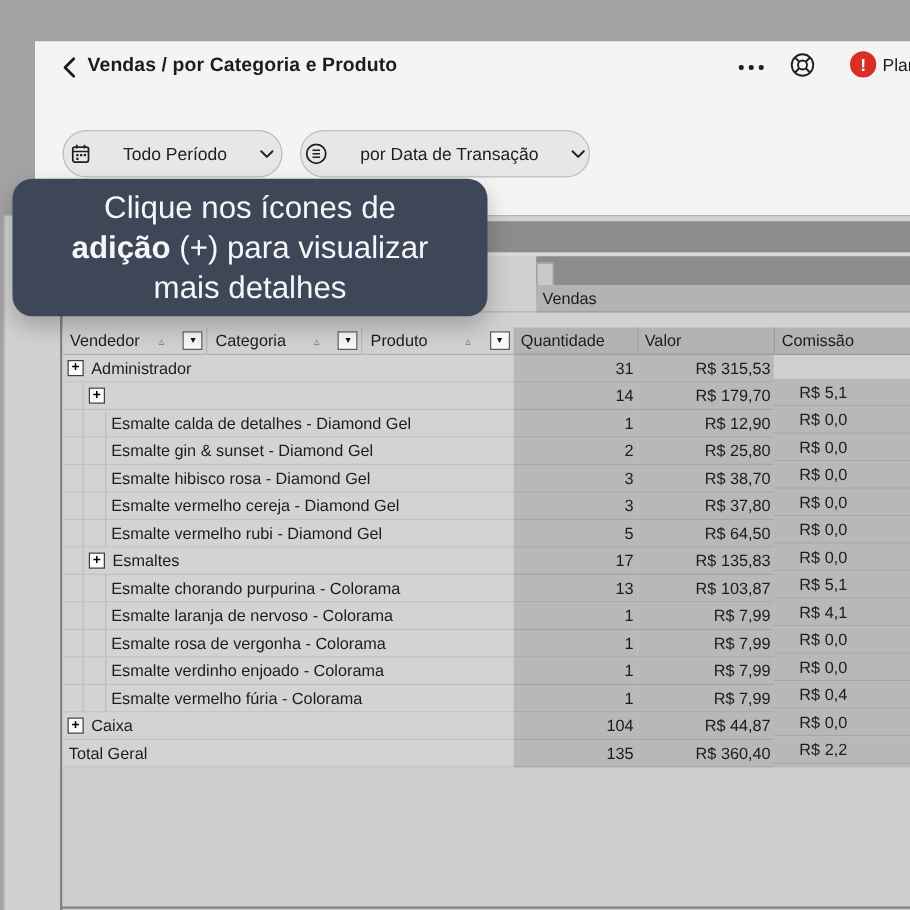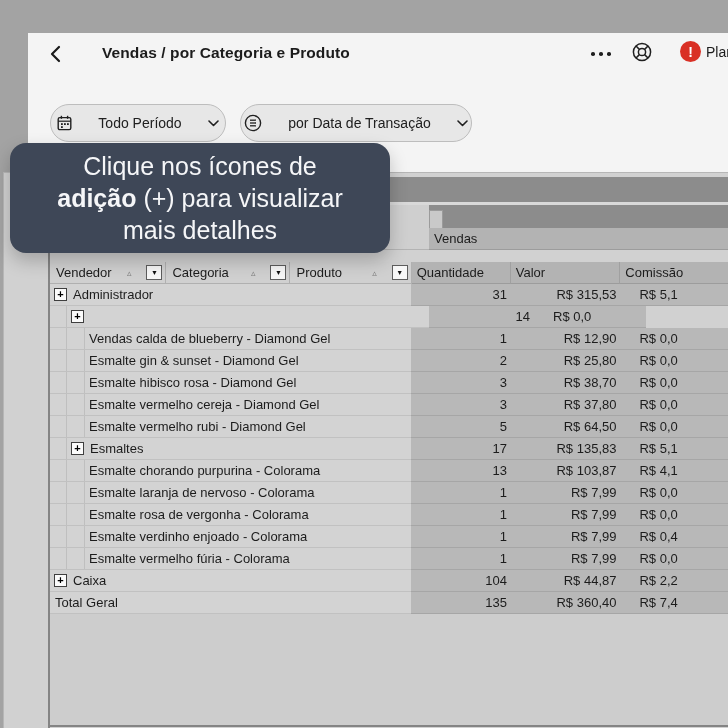--- a/index.html
+++ b/index.html
@@ -5,21 +5,21 @@
   * { margin:0; padding:0; box-sizing:border-box; }
   html,body { width:728px; height:728px; overflow:hidden; background:#a3a3a3;
               font-family:"Liberation Sans", sans-serif; color:#1c1c1c; }
 
   
   #card { position:absolute; left:28px; top:33px; width:700px; height:695px; background:#f4f4f4; }
 
   
   #back-btn { position:absolute; left:44px; top:43px; width:22px; height:22px; cursor:pointer;
               display:flex; align-items:center; justify-content:center; }
-  #page-title { position:absolute; left:70px; top:44px; font-size:15.5px; font-weight:700; letter-spacing:.1px;margin-left:32px; }
+  #page-title { position:absolute; left:70px; top:44px; font-size:15.5px; font-weight:700; letter-spacing:.1px; }
   #more-menu { position:absolute; left:586px; top:44px; width:30px; height:20px;
                display:flex; align-items:center; justify-content:center; gap:4.5px; }
   #more-menu i { width:3.6px; height:3.6px; border-radius:50%; background:#1f1f1f; }
   #help-btn { position:absolute; left:631px; top:41px; width:22px; height:22px; }
   #alert { position:absolute; left:680px; top:41px; display:flex; align-items:center; gap:5px; width:60px; }
   #alert-badge { width:21px; height:21px; border-radius:50%; background:#d93025; color:#fff;
                  font-size:14px; font-weight:700; display:flex; align-items:center; justify-content:center; }
   #alert-label { font-size:14px; font-weight:500; white-space:nowrap; }
 
   
@@ -71,21 +71,21 @@
   .expand { flex:0 0 auto; width:13px; height:13px; margin-left:4px; background:#fbfbfb;
             border:1px solid #3f3f3f; font-size:11px; font-weight:700; line-height:10px;
             text-align:center; color:#000; cursor:pointer; }
   .rlabel { margin-left:6px; line-height:21px; }
   .rlabel.lv2 { margin-left:4px; }
   .rlabel.tot { margin-left:5px; }
   .cell { height:22px; background:#b8b8b8; border-bottom:1px solid #a6a6a6;
           font-size:13px; line-height:21px; white-space:nowrap; }
   .cq { width:104px; text-align:right; padding-right:3px; }
   .cv { width:115px; text-align:right; padding-right:3px; }
-  .cc { width:113px; text-align:left; padding-left:20px; }
+  .cc { width:113px; text-align:left; padding-left:20px;margin-top:19px; }
 
   #empty-sheet { position:absolute; left:50px; top:614px; width:678px; height:111px; background:#cdcdcd; }
 
   
   #tour-tooltip { position:absolute; left:10px; top:143px; width:380px; height:110px;
                   background:#3e4757; border-radius:16px; color:#f5f6f8; text-align:center;
                   padding-top:7px; font-size:25px; line-height:32px; font-weight:400;
                   box-shadow:0 8px 18px rgba(0,0,0,.22); }
   #tour-tooltip b { font-weight:700; }
 
@@ -196,27 +196,28 @@
       <div class="cell cv">R$ 315,53</div>
       <div class="cell cc">R$ 5,1</div>
     </div>
     <div class="prow">
       <div class="plabel">
         <div class="guide g1"></div>
         <div class="expand">+</div>
         <span class="rlabel"></span>
       </div>
       <div class="cell cq">14</div>
-      <div class="cell cc">R$ 0,0</div>
-    </div>
-    <div class="prow">
-      <div class="plabel">
-        <div class="guide g1"></div>
-        <div class="guide g2"></div>
-        <span class="rlabel lv2">Vendas calda de blueberry - Diamond Gel</span>
+      <div class="cell cv">R$ 179,70</div>
+      <div class="cell cc">R$ 0,0</div>
+    </div>
+    <div class="prow">
+      <div class="plabel">
+        <div class="guide g1"></div>
+        <div class="guide g2"></div>
+        <span class="rlabel lv2">Esmalte calda de detalhes - Diamond Gel</span>
       </div>
       <div class="cell cq">1</div>
       <div class="cell cv">R$ 12,90</div>
       <div class="cell cc">R$ 0,0</div>
     </div>
     <div class="prow">
       <div class="plabel">
         <div class="guide g1"></div>
         <div class="guide g2"></div>
         <span class="rlabel lv2">Esmalte gin &amp; sunset - Diamond Gel</span>

